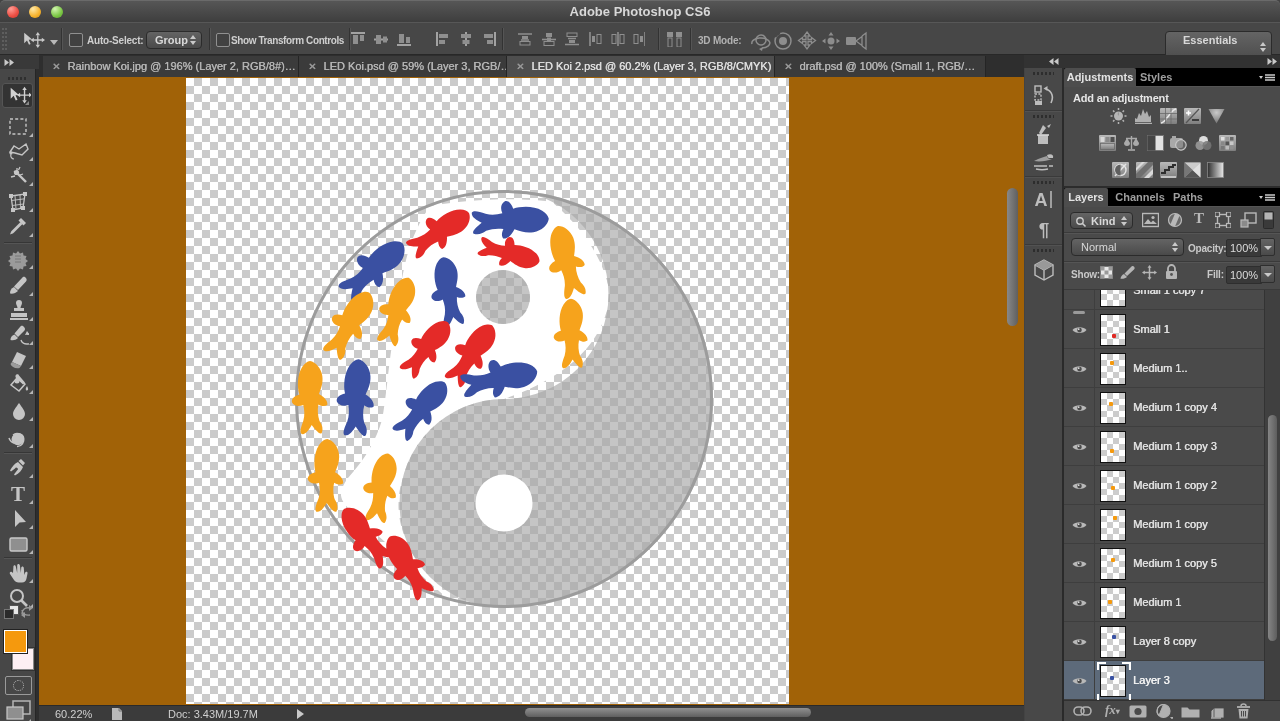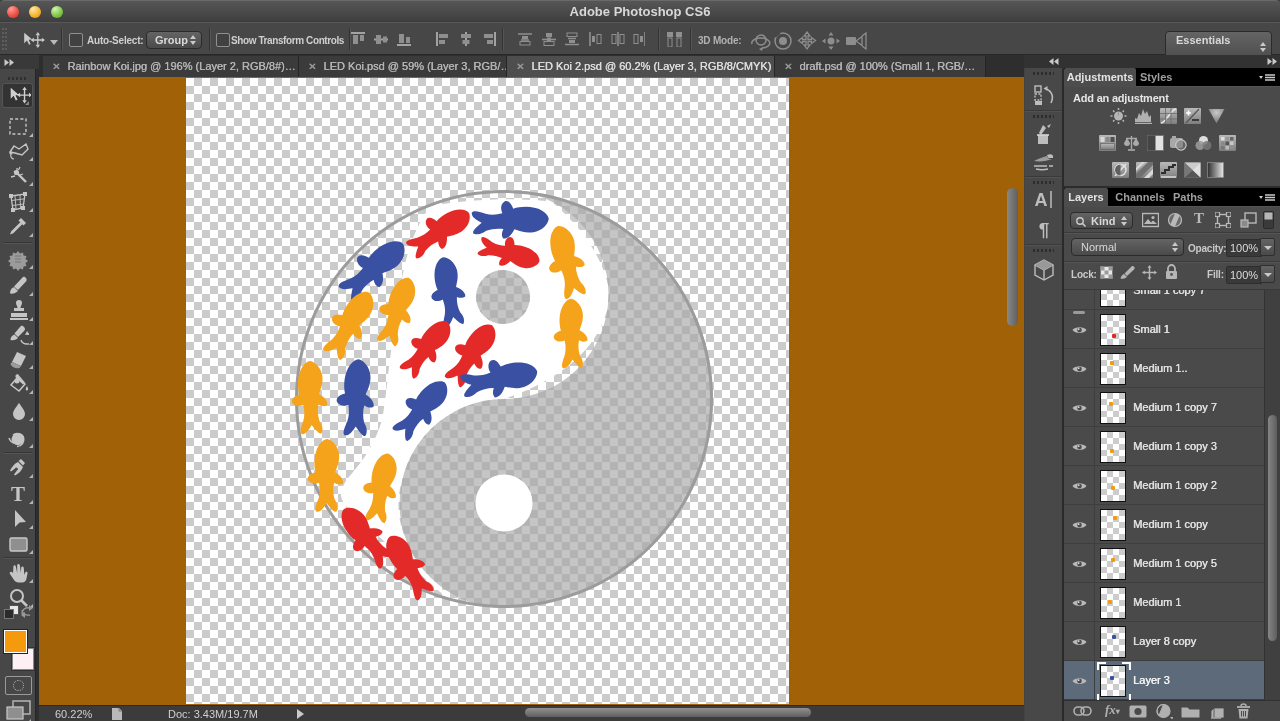--- a/index.html
+++ b/index.html
@@ -201,21 +201,21 @@
       <g transform="translate(73,2)" fill="#8d8d8d" stroke="none">
           <circle cx="9" cy="9" r="3.5"></circle>
           <path d="M9,0 l2.5,3.5 h-5z M9,18 l2.5,-3.5 h-5z M0,9 l3.5,-2.5 v5z M18,9 l-3.5,-2.5 v5z"></path>
         </g>
       <g transform="translate(97,2)" fill="#8d8d8d" stroke="none">
           <rect x="0" y="5" width="10" height="8" rx="1"></rect>
           <path d="M10,9 l6,-4.5 v9z" fill="none" stroke="#8d8d8d" stroke-width="1.3"></path>
           <path d="M16,4 l4,-3 v16 l-4,-3" fill="none" stroke="#8d8d8d" stroke-width="1.3"></path>
         </g>
     </svg>
-    <div class="combo" style="left:1165px;top:8px;width:107px;height:32px;line-height:17px;padding-left:10px;">Essentials<span class="ud"></span></div>
+    <div class="combo" style="left:1165px;top:8px;width:107px;height:32px;line-height:17px;padding-left:17px;">Essentials<span class="ud"></span></div>
   </div>
 
   <div class="abs" id="tabbar">
     <div class="tab" style="left:4px;width:255px"><span class="x">✕</span>Rainbow Koi.jpg @ 196% (Layer 2, RGB/8#)…</div>
     <div class="tab" style="left:260px;width:207px"><span class="x">✕</span>LED Koi.psd @ 59% (Layer 3, RGB/…</div>
     <div class="tab active" style="left:468px;width:267px"><span class="x">✕</span>LED Koi 2.psd @ 60.2% (Layer 3, RGB/8/CMYK)</div>
     <div class="tab" style="left:736px;width:210px"><span class="x">✕</span>draft.psd @ 100% (Small 1, RGB/…</div>
   </div>
 
   <div class="abs" id="canvas">
@@ -684,21 +684,21 @@
         </div>
       <div class="abs" style="left:0;top:44px;width:216px;height:1px;background:#3a3a3a;border-bottom:1px solid #555;"></div>
       <div id="blendrow" class="abs" style="left:0;top:45px;width:216px;height:29px;">
           <div class="combo" style="left:7px;top:5px;width:113px;height:18px;line-height:17px;padding-left:9px;font-weight:normal;">Normal<span class="ud"></span></div>
           <div class="laytxt" style="left:124px;top:10px;">Opacity:</div>
           <div class="valbox" style="left:162px;top:6px;">100%</div>
           <div class="valbtn" style="left:196px;top:5px;"></div>
         </div>
       <div class="abs" style="left:0;top:73px;width:216px;height:1px;background:#3a3a3a;border-bottom:1px solid #555;"></div>
       <div id="lockrow" class="abs" style="left:0;top:74px;width:216px;height:28px;">
-          <div class="laytxt" style="left:7px;top:7px;">Lock:</div>
+          <div class="laytxt" style="left:7px;top:7px;">Show:</div>
           <svg class="abs" style="left:36px;top:4px" width="13" height="13">
             <rect x="0.5" y="0.5" width="12" height="12" fill="#e8e8e8" stroke="#777"></rect>
             <g fill="#9a9a9a">
               <rect x="0.5" y="0.5" width="4" height="4"></rect>
               <rect x="8.5" y="0.5" width="4" height="4"></rect>
               <rect x="4.5" y="4.5" width="4" height="4"></rect>
               <rect x="0.5" y="8.5" width="4" height="4"></rect>
               <rect x="8.5" y="8.5" width="4" height="4"></rect>
             </g>
           </svg>
@@ -761,21 +761,21 @@
           <div class="lrow" style="top:98px">
             <svg class="eye" width="15" height="10" viewBox="0 0 15 10">
               <path d="M0.5,5 C3,1.2 12,1.2 14.5,5 C12,8.8 3,8.8 0.5,5z" fill="#b9b9b9"></path>
               <circle cx="7.5" cy="5" r="2.3" fill="#4a4a4a"></circle>
               <circle cx="6.7" cy="4.1" r="0.9" fill="#e8e8e8"></circle>
             </svg>
             <div class="edge"></div>
             <div class="thumb">
               <div class="dot" style="left:8px;top:9px;background:#f5990d;"></div>
             </div>
-            <div class="lname">Medium 1 copy 7</div>
+            <div class="lname">Medium 1 copy 4</div>
           </div>
           <div class="lrow" style="top:137px">
             <svg class="eye" width="15" height="10" viewBox="0 0 15 10">
               <path d="M0.5,5 C3,1.2 12,1.2 14.5,5 C12,8.8 3,8.8 0.5,5z" fill="#b9b9b9"></path>
               <circle cx="7.5" cy="5" r="2.3" fill="#4a4a4a"></circle>
               <circle cx="6.7" cy="4.1" r="0.9" fill="#e8e8e8"></circle>
             </svg>
             <div class="edge"></div>
             <div class="thumb">
               <div class="dot" style="left:9px;top:17px;background:#f5990d;"></div>

